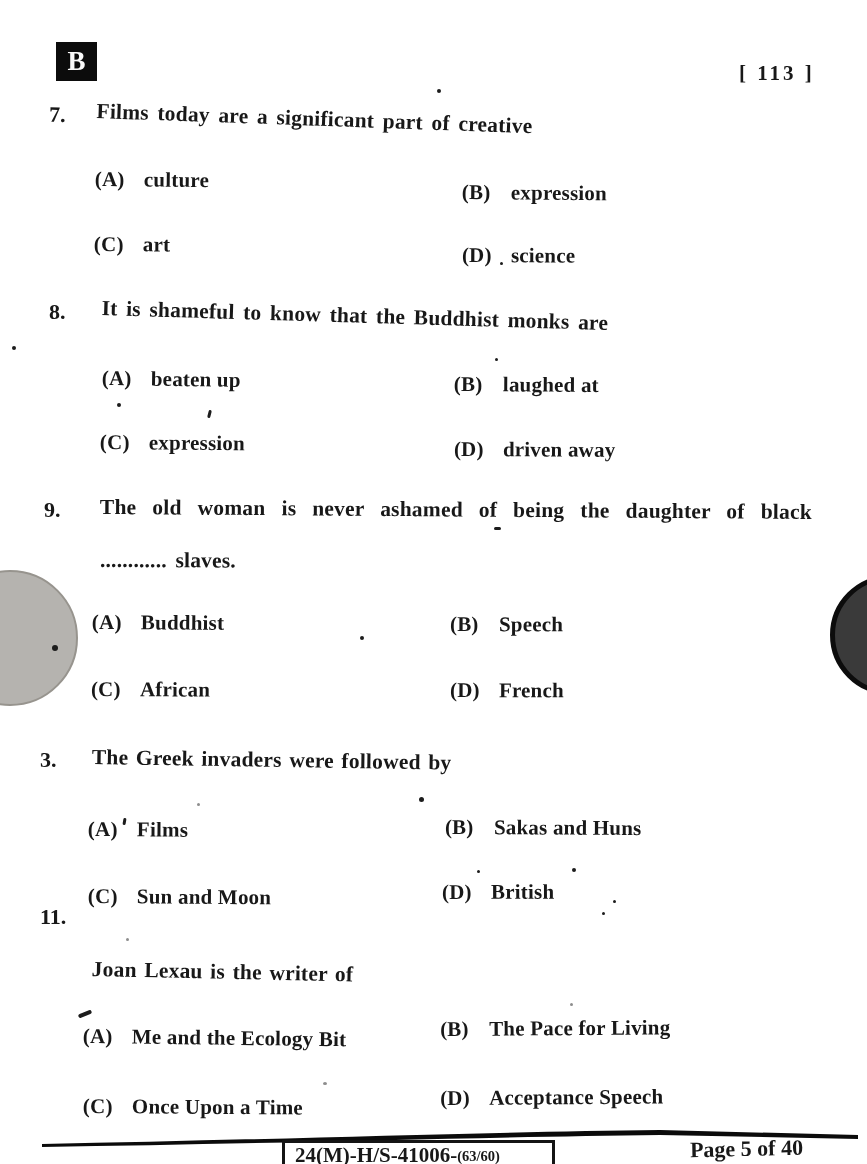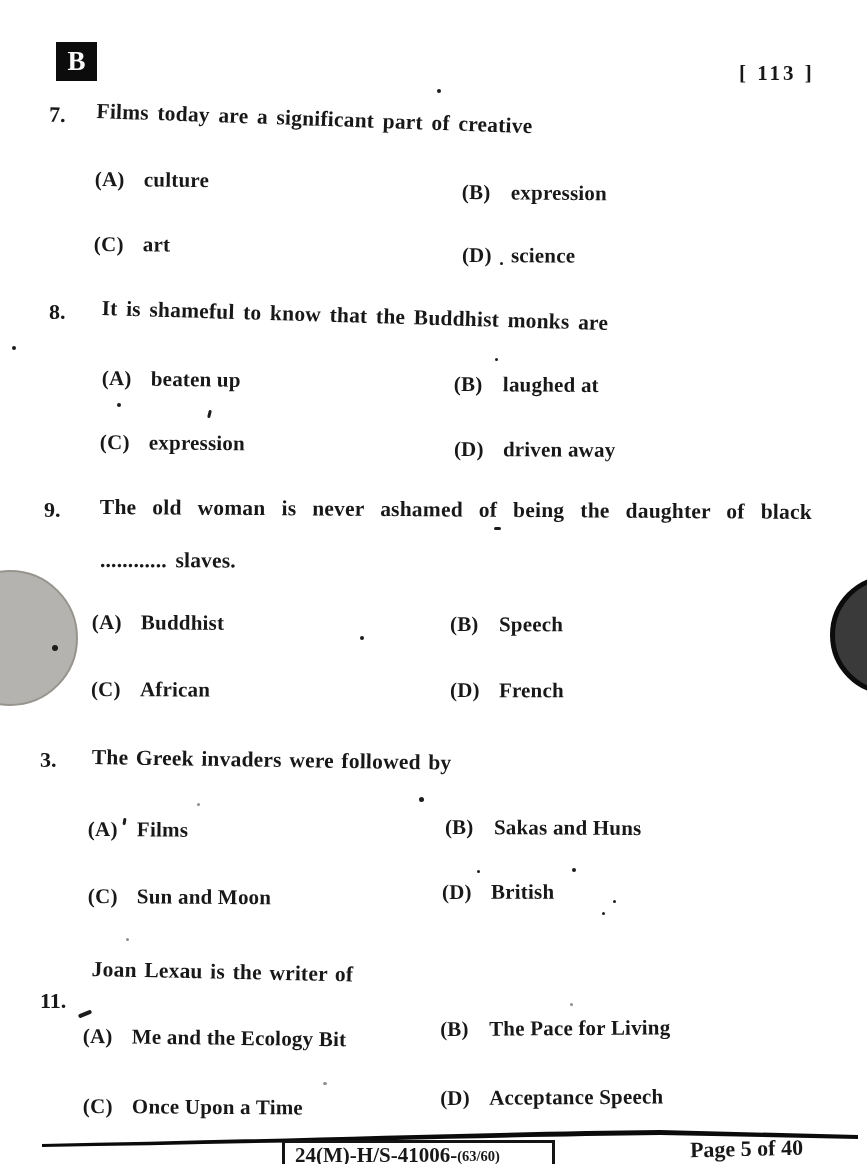--- a/index.html
+++ b/index.html
@@ -122,21 +122,21 @@
   </div>
   <div class="abs opt" style="left:88px;top:884px;transform:rotate(.4deg)">
     <span class="lbl">(C)</span>
     <span>Sun and Moon</span>
   </div>
   <div class="abs opt" style="left:442px;top:880px;transform:rotate(-.2deg)">
     <span class="lbl">(D)</span>
     <span>British</span>
   </div>
 
-  <div class="abs qnum" style="left:40px;top:988px">11.</div>
+  <div class="abs qnum" style="left:40px;top:904px">11.</div>
   <div class="abs qtext" style="left:92px;top:957px;transform:rotate(1.2deg);word-spacing:2px">Joan Lexau is the writer of</div>
   <div class="abs opt" style="left:83px;top:1024px;transform:rotate(.7deg)">
     <span class="lbl">(A)</span>
     <span>Me and the Ecology Bit</span>
   </div>
   <div class="abs opt" style="left:440px;top:1017px;transform:rotate(-.4deg)">
     <span class="lbl">(B)</span>
     <span>The Pace for Living</span>
   </div>
   <div class="abs opt" style="left:83px;top:1094px;transform:rotate(.4deg)">

